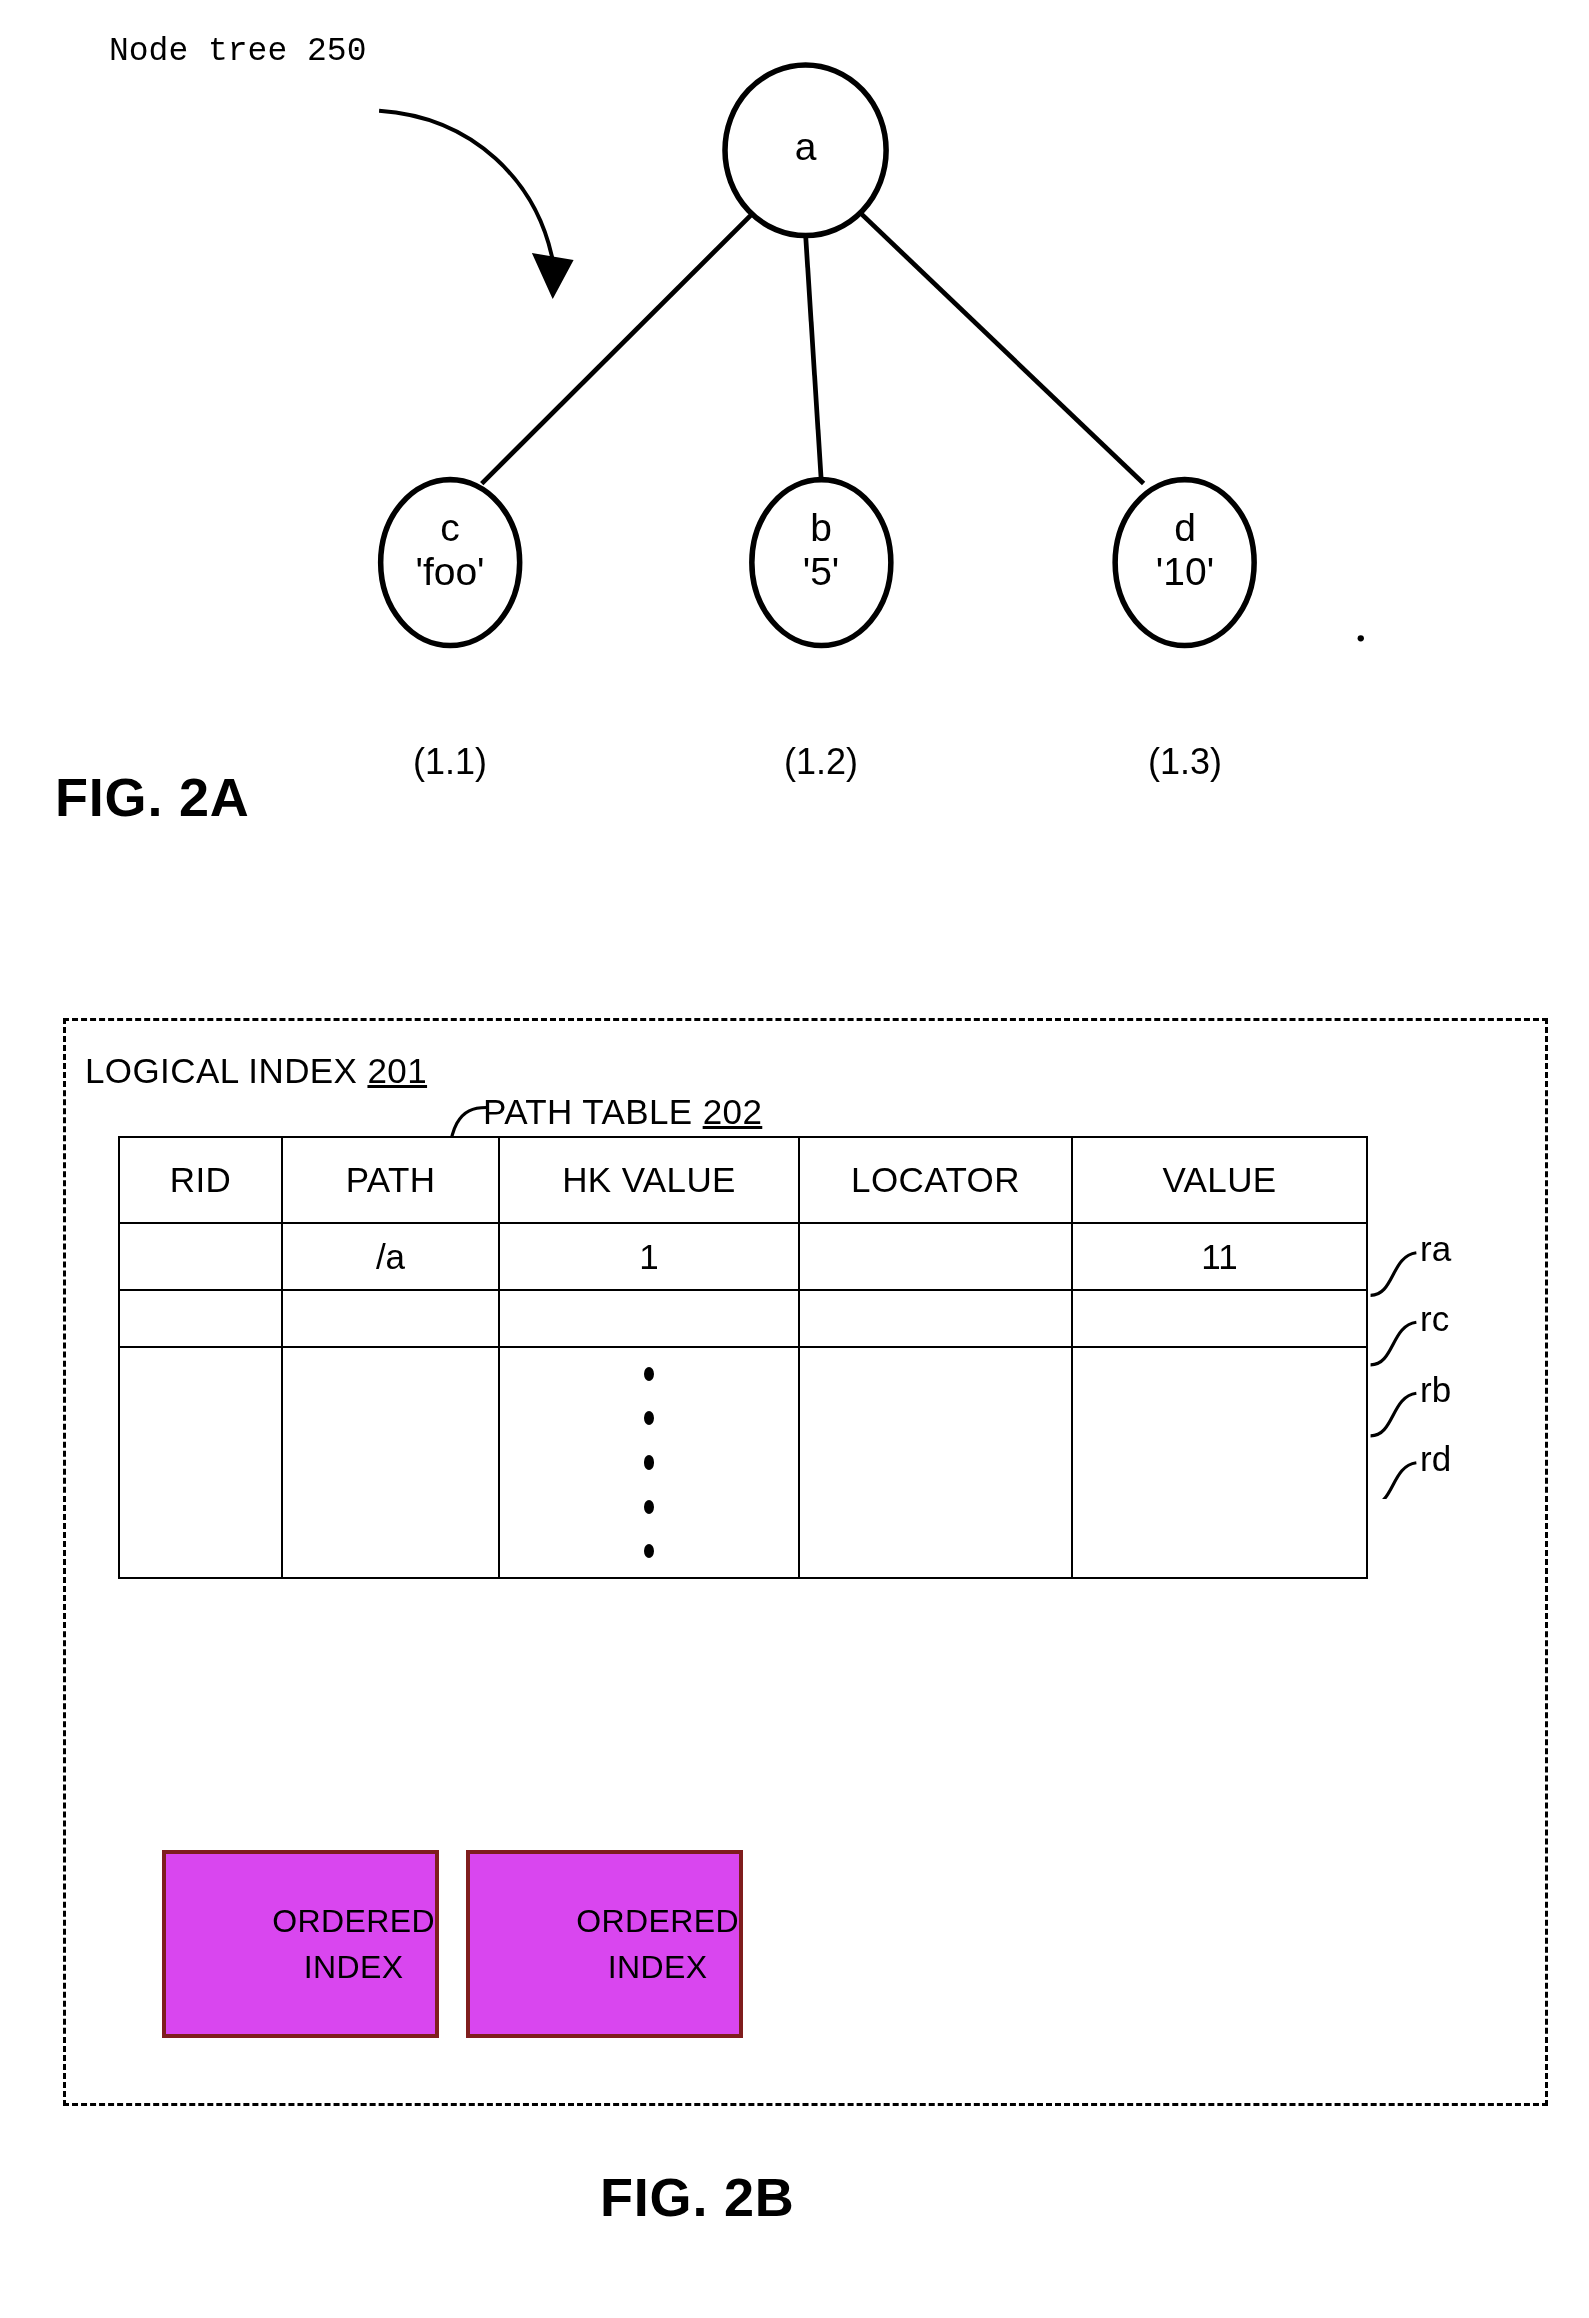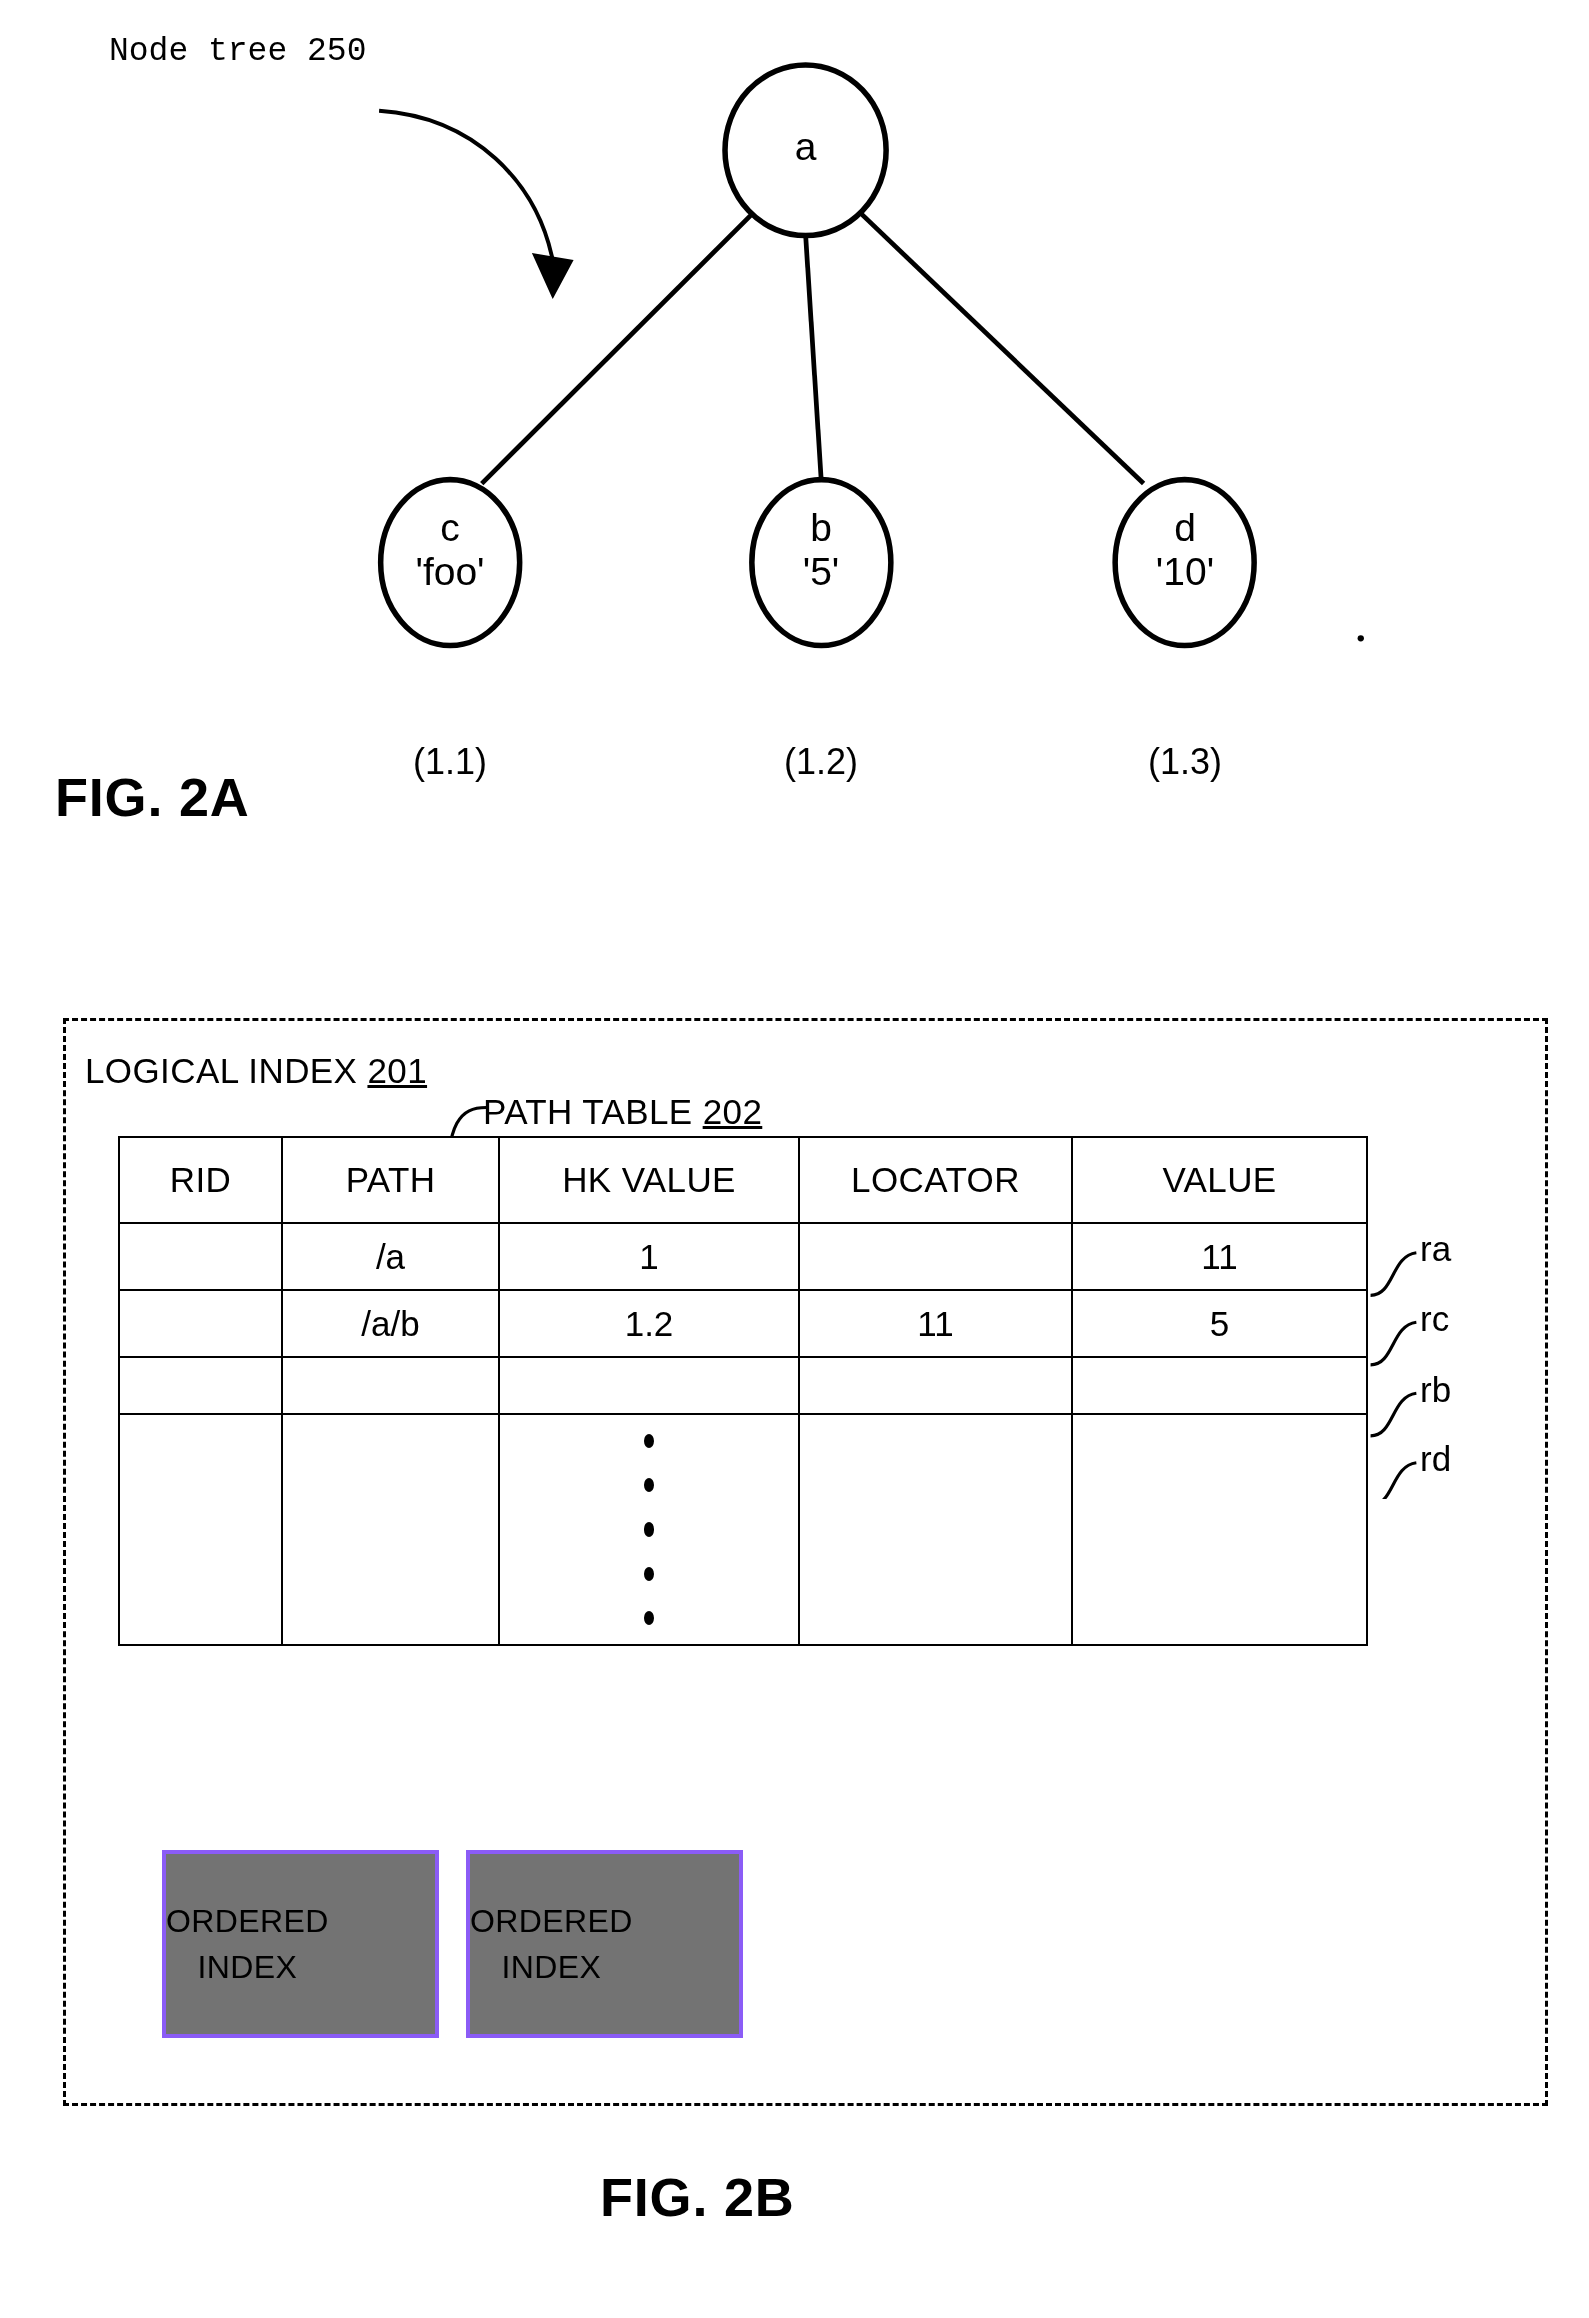--- a/index.html
+++ b/index.html
@@ -104,25 +104,25 @@
     display: block;
     width: 10.3px;
     height: 14.2px;
     background: #000;
     border-radius: 50%;
   }
 
   
   .ordered-box {
     position: absolute;
-    border: 4px solid #8b5cf6;
-    background: #737373;
+    border: 4px solid #7f1d1d;
+    background: #d946ef;
     display: flex;
     align-items: center;
-    justify-content: flex-start;
+    justify-content: flex-end;
   }
 
   
   #logical-index-box {
     position: absolute;
     border: 3.2px dashed #000;
     background: transparent;
   }
 </style>
 </head>
@@ -204,27 +204,20 @@
       </tr>
     </thead>
     <tbody>
       <tr>
         <td></td>
         <td>/a</td>
         <td>1</td>
         <td></td>
         <td>11</td>
       </tr>
-      <tr>
-        <td></td>
-        <td>/a/b</td>
-        <td>1.2</td>
-        <td>11</td>
-        <td>5</td>
-      </tr>
       <tr class="blank-row">
         <td></td>
         <td></td>
         <td></td>
         <td></td>
         <td></td>
       </tr>
       <tr class="dots-row">
         <td></td>
         <td></td>

